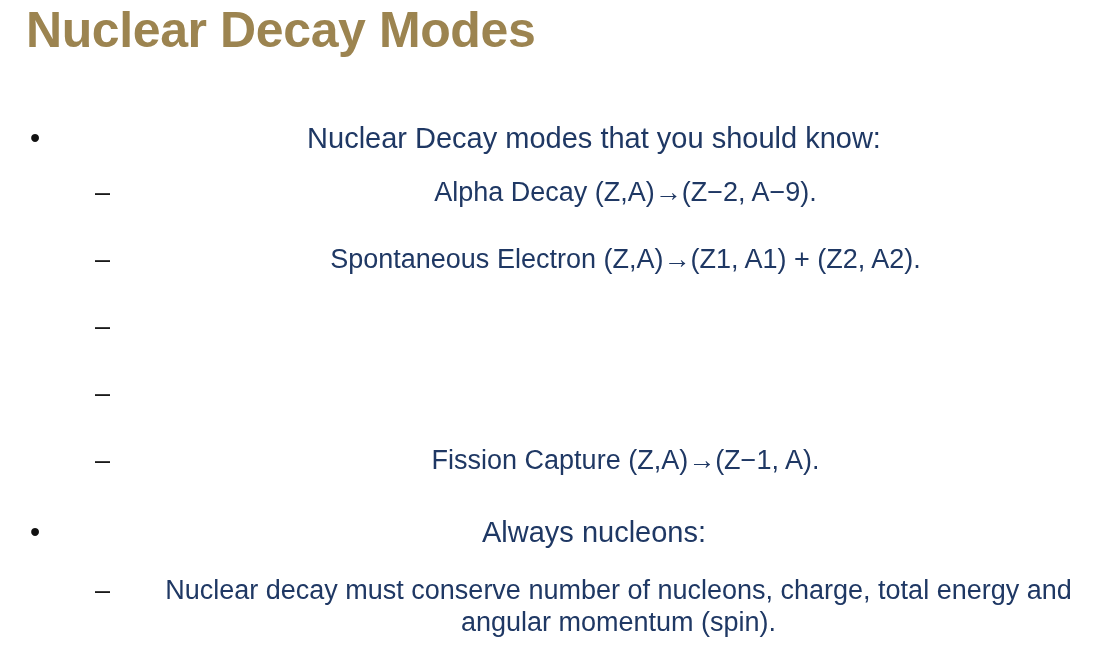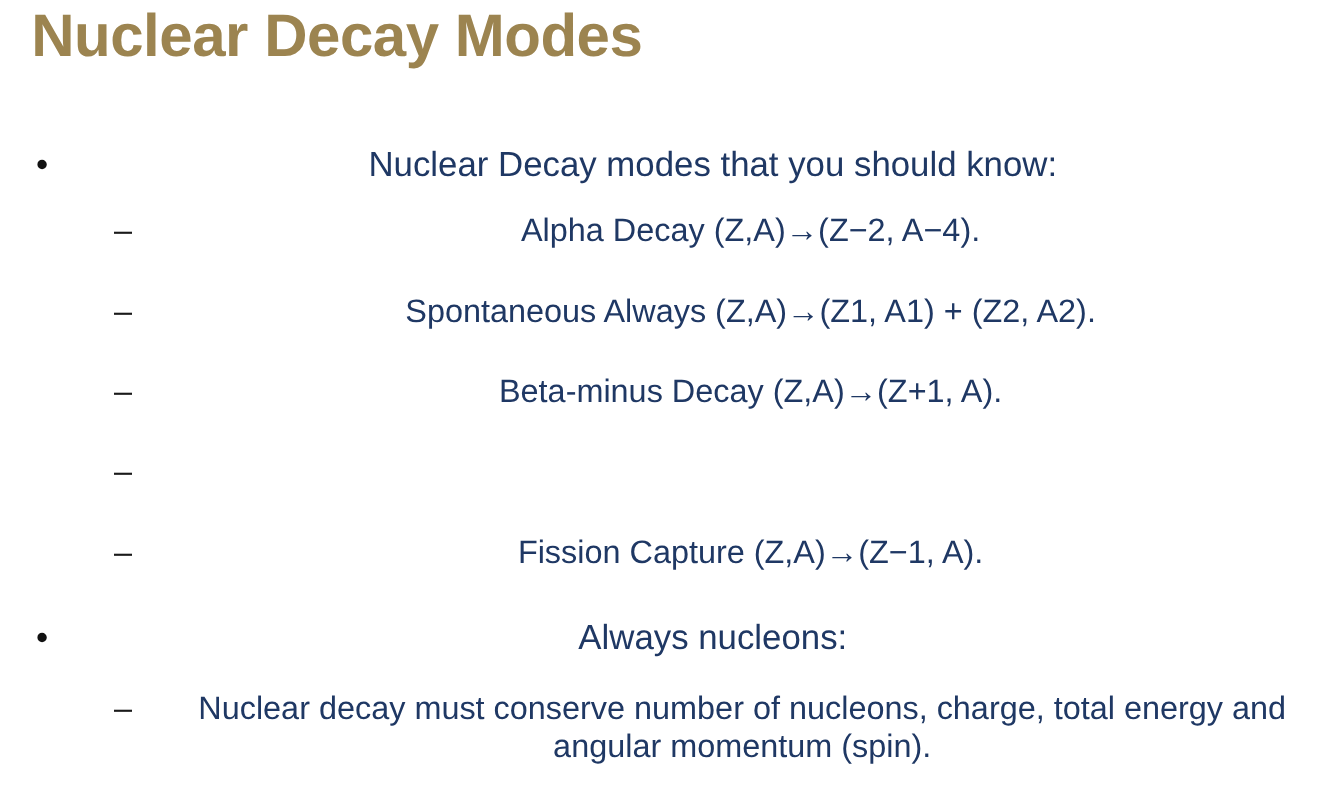--- a/index.html
+++ b/index.html
@@ -105,31 +105,30 @@
 
   <div class="body-area">
 
     <div class="bullet-row lvl1 r-0">
       <span class="marker">•</span>
       <span class="txt">Nuclear Decay modes that you should know:</span>
     </div>
 
     <div class="bullet-row lvl2 r-1">
       <span class="marker">–</span>
-      <span class="txt">Alpha Decay (Z,A)→(Z−2, A−4).</span>
+      <span class="txt">Alpha Decay (Z,A)→(Z−2, A−9).</span>
     </div>
 
     <div class="bullet-row lvl2 r-2">
       <span class="marker">–</span>
-      <span class="txt">Spontaneous Always (Z,A)→(Z1, A1) + (Z2, A2).</span>
+      <span class="txt">Spontaneous Electron (Z,A)→(Z1, A1) + (Z2, A2).</span>
     </div>
 
     <div class="bullet-row lvl2 r-3">
       <span class="marker">–</span>
-      <span class="txt">Beta-minus Decay (Z,A)→(Z+1, A).</span>
     </div>
 
     <div class="bullet-row lvl2 r-4">
       <span class="marker">–</span>
     </div>
 
     <div class="bullet-row lvl2 r-5">
       <span class="marker">–</span>
       <span class="txt">Fission Capture (Z,A)→(Z−1, A).</span>
     </div>

